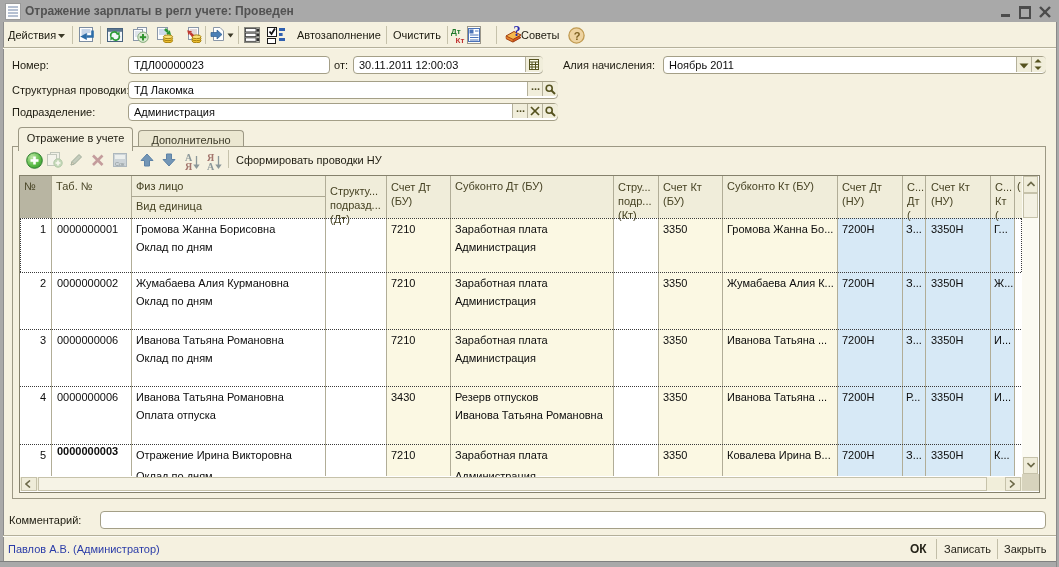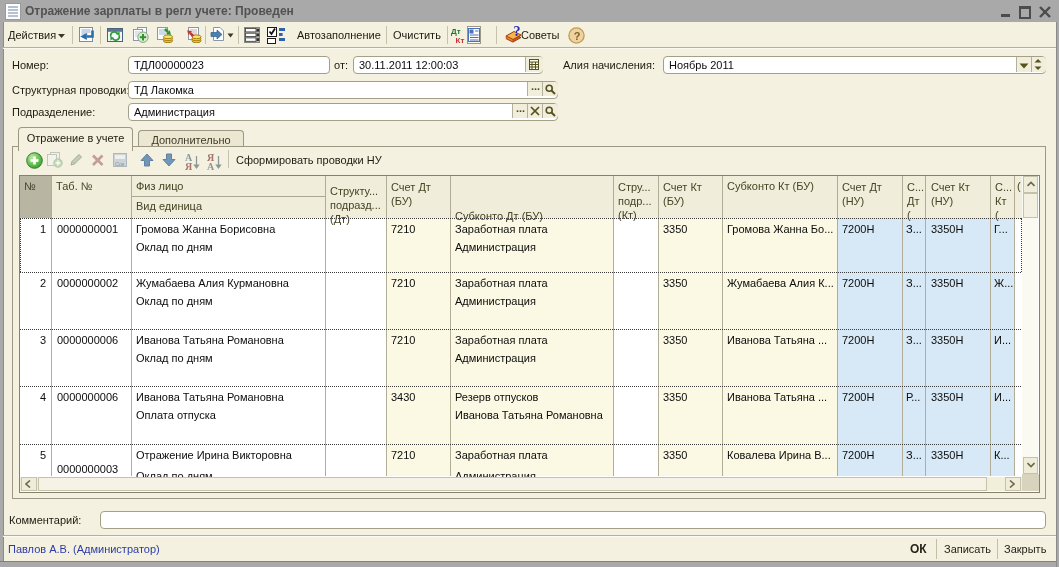--- a/index.html
+++ b/index.html
@@ -314,21 +314,21 @@
 <div class="abs cline" style="left:1014px;top:176px;height:300px;"></div>
 
 <div class="abs" style="left:131px;top:196px;width:194px;height:1px;background:#aba791;"></div>
 
 <div class="abs htxt" style="left:24px;top:180px;">№</div>
 <div class="abs htxt" style="left:56px;top:180px;">Таб. №</div>
 <div class="abs htxt" style="left:136px;top:180px;">Физ лицо</div>
 <div class="abs htxt" style="left:136px;top:200px;">Вид единица</div>
 <div class="abs htxt" style="left:330px;top:184px;width:55px;overflow:hidden;line-height:14px;">Структу...<br>подразд...<br>(Дт)</div>
 <div class="abs htxt" style="left:391px;top:180px;line-height:14px;">Счет Дт<br>(БУ)</div>
-<div class="abs htxt" style="left:455px;top:180px;margin-top:30px;">Субконто Дт (БУ)</div>
+<div class="abs htxt" style="left:455px;top:180px;">Субконто Дт (БУ)</div>
 <div class="abs htxt" style="left:618px;top:180px;width:39px;overflow:hidden;line-height:14px;">Стру...<br>подр...<br>(Кт)</div>
 <div class="abs htxt" style="left:663px;top:180px;line-height:14px;">Счет Кт<br>(БУ)</div>
 <div class="abs htxt" style="left:727px;top:180px;">Субконто Кт (БУ)</div>
 <div class="abs htxt" style="left:842px;top:180px;line-height:14px;">Счет Дт<br>(НУ)</div>
 <div class="abs htxt" style="left:907px;top:180px;width:17px;overflow:hidden;line-height:14px;">С...<br>Дт<br>(</div>
 <div class="abs htxt" style="left:931px;top:180px;line-height:14px;">Счет Кт<br>(НУ)</div>
 <div class="abs htxt" style="left:995px;top:180px;width:18px;overflow:hidden;line-height:14px;">С...<br>Кт<br>(</div>
 <div class="abs htxt" style="left:1017px;top:180px;">(</div>
 
 <div class="abs hdot" style="left:20px;top:218px;width:1003px;"></div>
@@ -385,21 +385,21 @@
 <div class="abs ct" style="left:391px;top:391px;">3430</div>
 <div class="abs ct" style="left:455px;top:391px;">Резерв отпусков</div>
 <div class="abs ct" style="left:455px;top:409px;">Иванова Татьяна Романовна</div>
 <div class="abs ct" style="left:663px;top:391px;">3350</div>
 <div class="abs ct" style="left:727px;top:391px;width:108px;overflow:hidden;white-space:nowrap;">Иванова Татьяна ...</div>
 <div class="abs ct" style="left:842px;top:391px;">7200Н</div>
 <div class="abs ct" style="left:906px;top:391px;">Р...</div>
 <div class="abs ct" style="left:931px;top:391px;">3350Н</div>
 <div class="abs ct" style="left:994px;top:391px;">И...</div>
 <div class="abs ct" style="left:26px;top:449px;width:20px;text-align:right;">5</div>
-<div class="abs ct" style="left:57px;top:463px;">0000000003</div>
+<div class="abs ct" style="left:57px;top:445px;font-weight:bold;">0000000003</div>
 <div class="abs ct" style="left:136px;top:449px;">Отражение Ирина Викторовна</div>
 <div class="abs ct" style="left:136px;top:470px;">Оклад по дням</div>
 <div class="abs ct" style="left:391px;top:449px;">7210</div>
 <div class="abs ct" style="left:455px;top:449px;">Заработная плата</div>
 <div class="abs ct" style="left:455px;top:470px;">Администрация</div>
 <div class="abs ct" style="left:663px;top:449px;">3350</div>
 <div class="abs ct" style="left:727px;top:449px;width:108px;overflow:hidden;white-space:nowrap;">Ковалева Ирина В...</div>
 <div class="abs ct" style="left:842px;top:449px;">7200Н</div>
 <div class="abs ct" style="left:906px;top:449px;">З...</div>
 <div class="abs ct" style="left:931px;top:449px;">3350Н</div>

